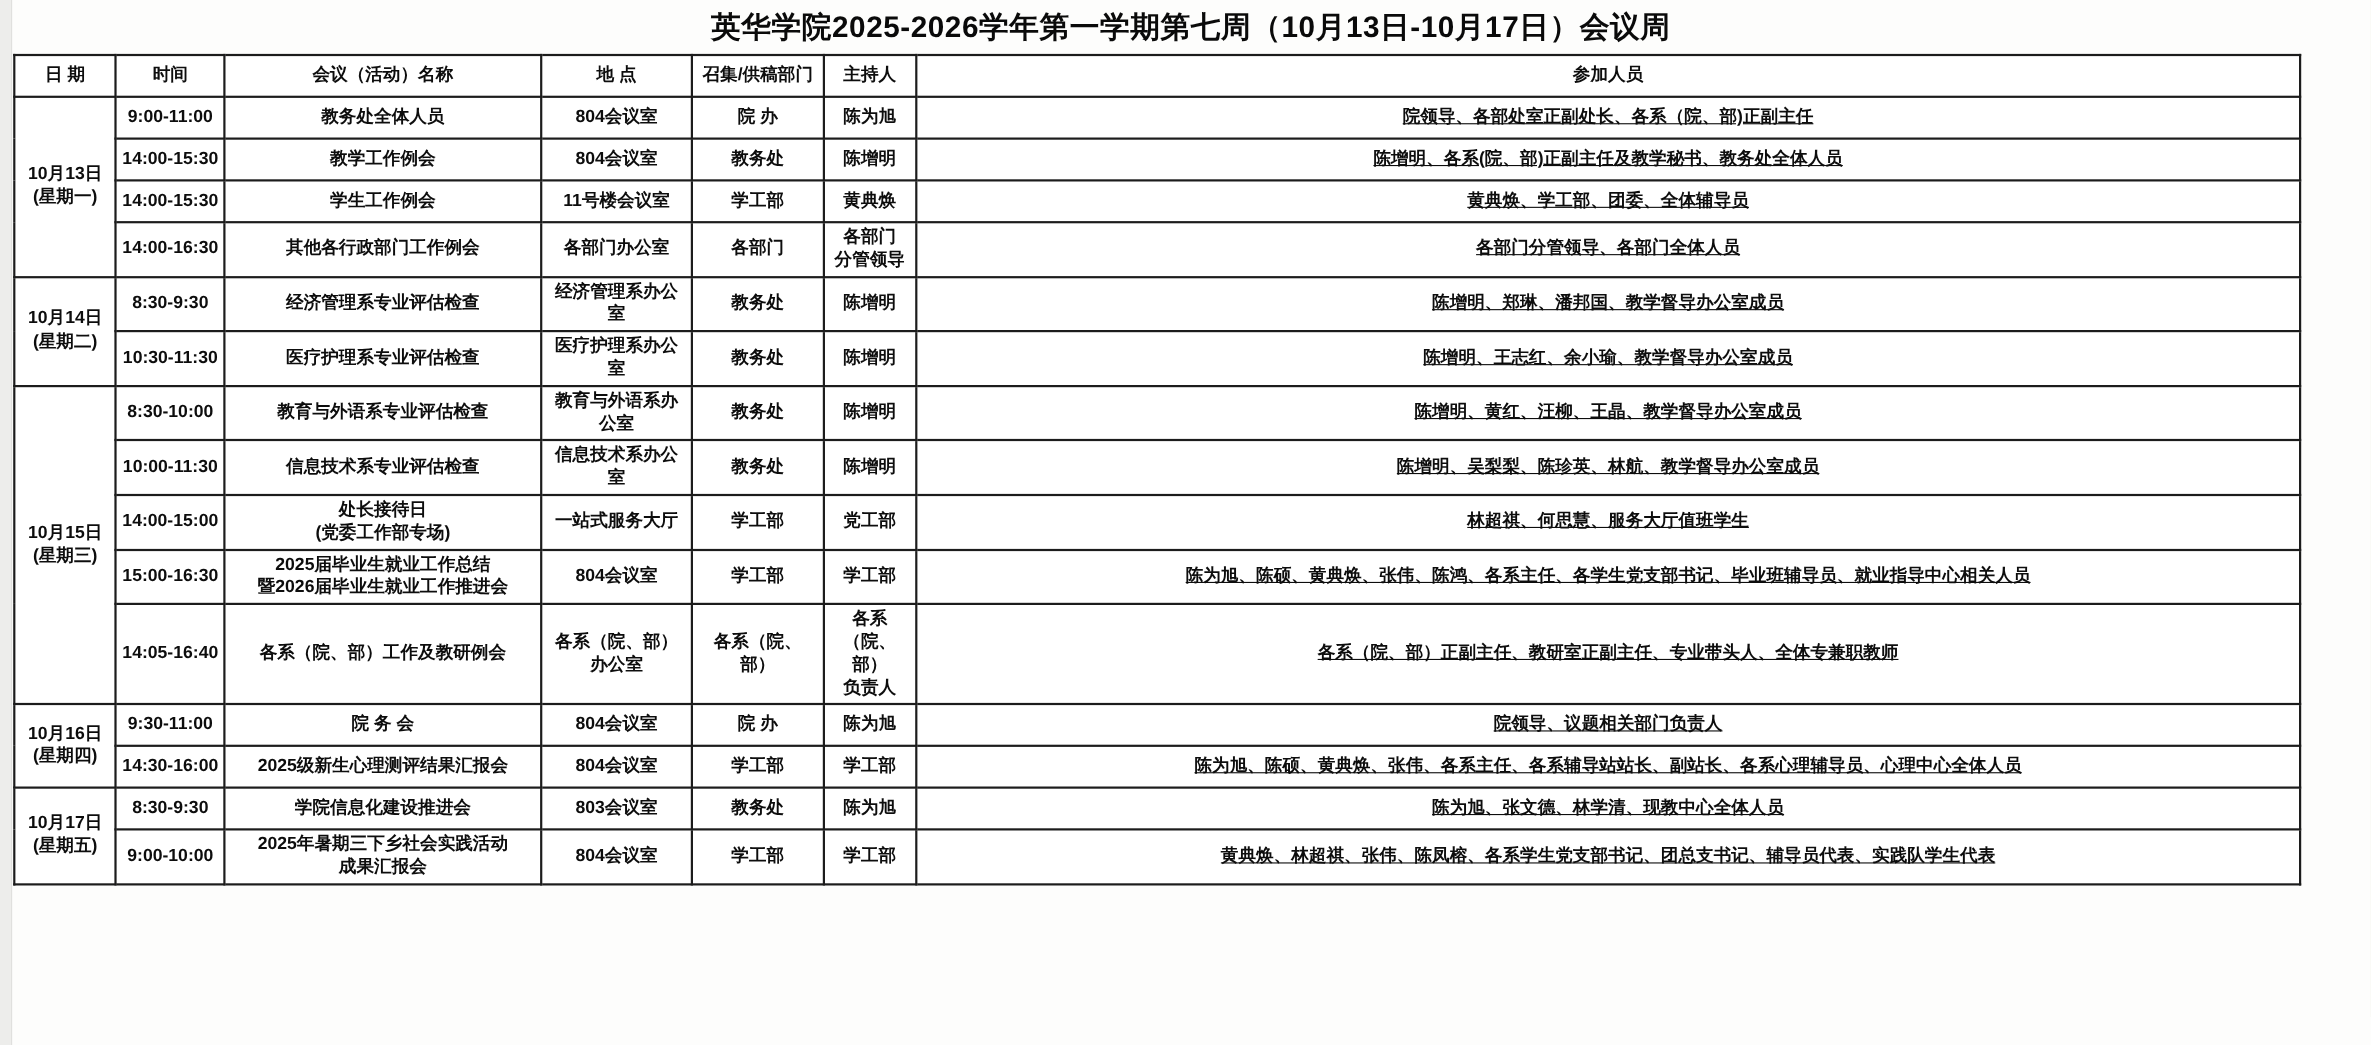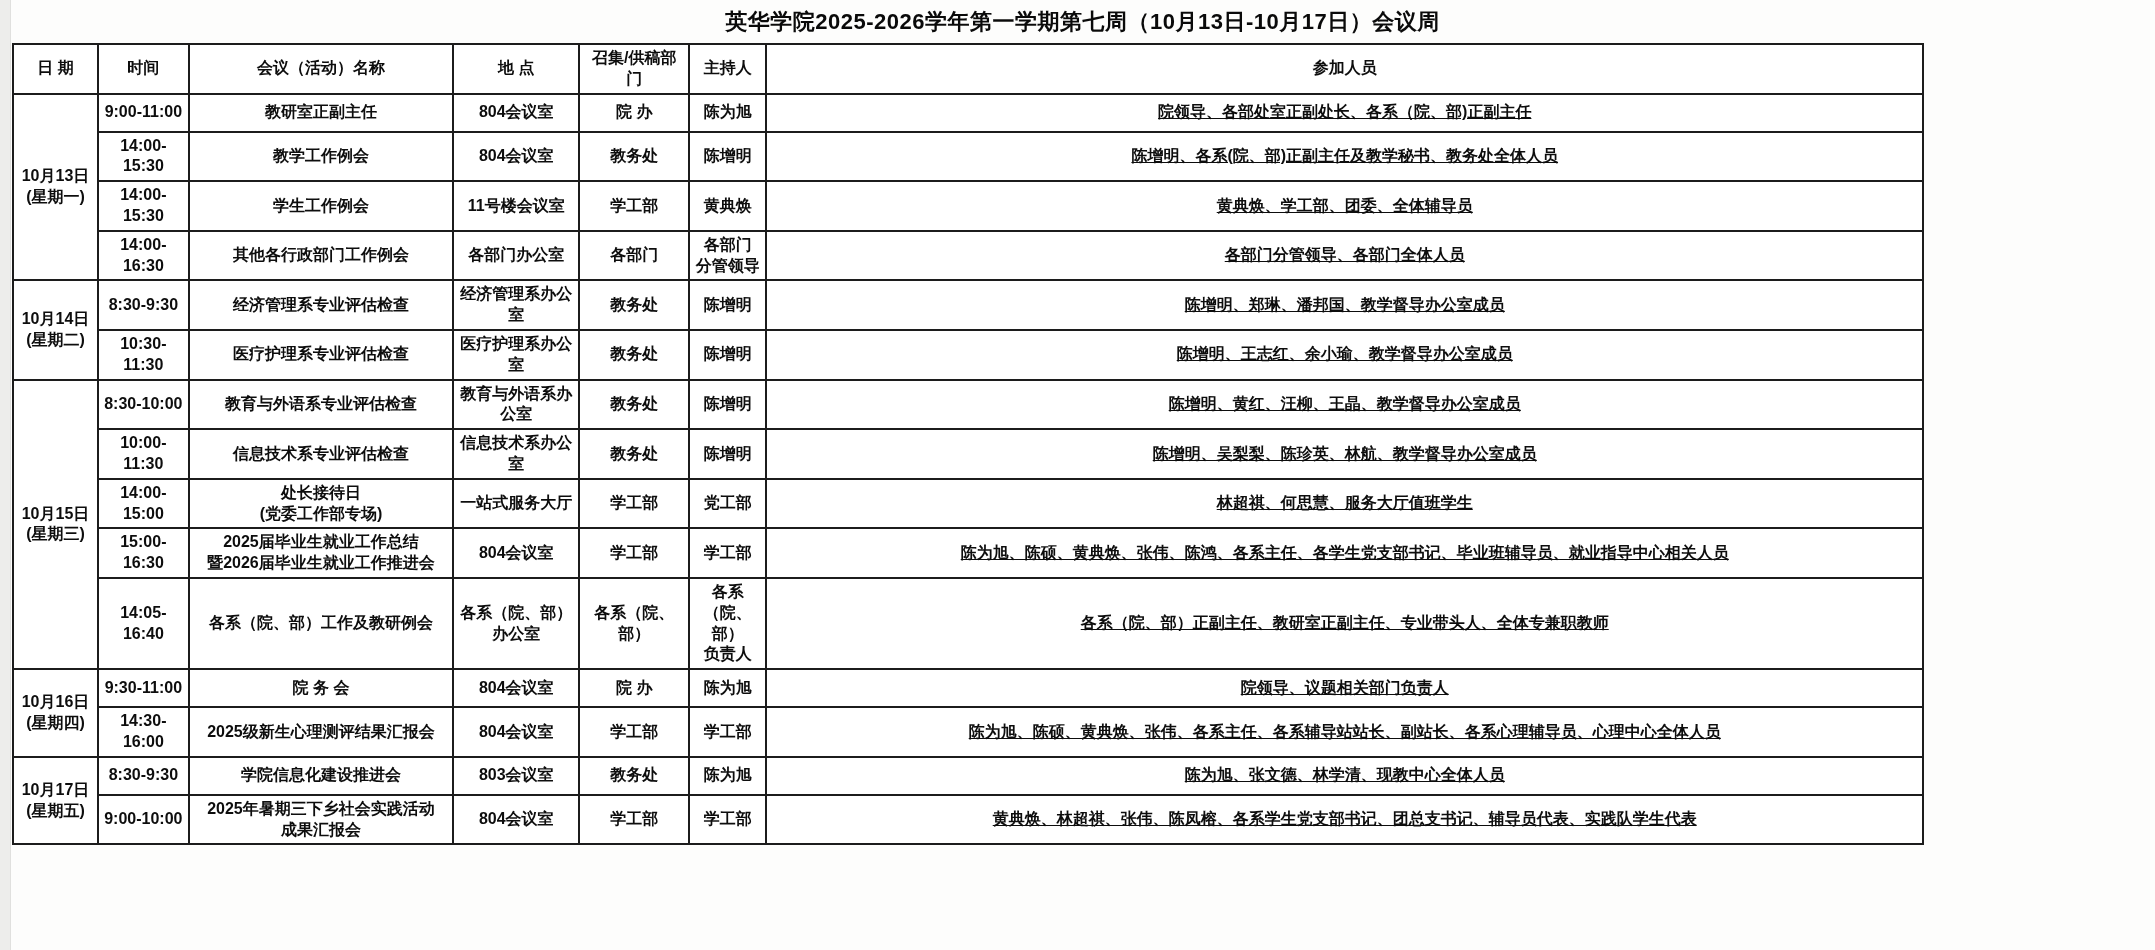--- a/index.html
+++ b/index.html
@@ -20,29 +20,29 @@
     position: absolute;
     left: 0; top: 0;
     width: 10px; height: 100%;
     background: #ededeb;
     border-right: 1px solid #e0e0de;
   }
   .title {
     margin: 0 0 0 10px;
     padding: 7px 0 6px 0;
     text-align: center;
-    font-size: 22px;
+    font-size: 27px;
     font-weight: bold;
     letter-spacing: 0.5px;
     color: #0a0a0a;
   }
   table.schedule {
     border-collapse: collapse;
     table-layout: fixed;
-    width: 1912px;
+    width: 2080px;
     margin-left: 12px;
     background: #fff;
   }
   table.schedule th, table.schedule td {
     border: 2px solid #1c1c1c;
     font-weight: bold;
     font-size: 16px;
     line-height: 1.3;
     text-align: center;
     vertical-align: middle;
@@ -94,21 +94,21 @@
           <th>召集/供稿部门</th>
           <th>主持人</th>
           <th>参加人员</th>
         </tr>
     </thead>
     <tbody id="table-body">
         <tr>
           <td rowspan="4" class="date-cell">10月13日
 (星期一)</td>
           <td class="cell-time">9:00-11:00</td>
-          <td class="cell-name">教研室正副主任</td>
+          <td class="cell-name">教务处全体人员</td>
           <td class="cell-location">804会议室</td>
           <td class="cell-department">院  办</td>
           <td class="cell-host">陈为旭</td>
           <td class="cell-participants">院领导、各部处室正副处长、各系（院、部)正副主任</td>
         </tr>
         <tr>
           <td class="cell-time">14:00-15:30</td>
           <td class="cell-name">教学工作例会</td>
           <td class="cell-location">804会议室</td>
           <td class="cell-department">教务处</td>

